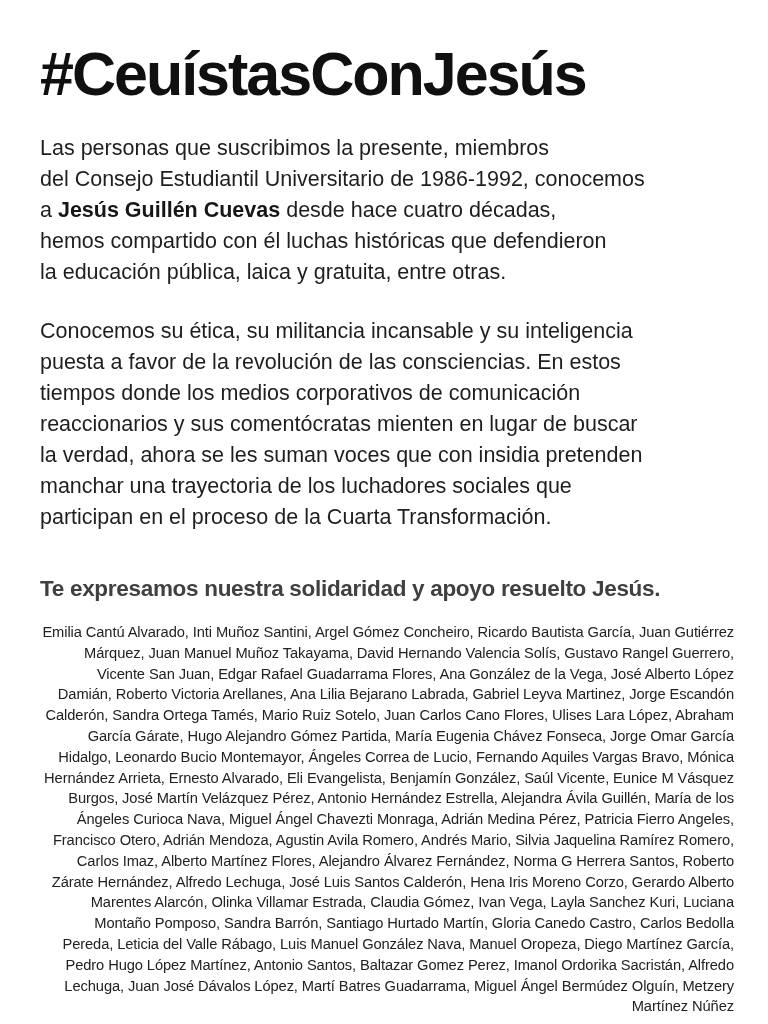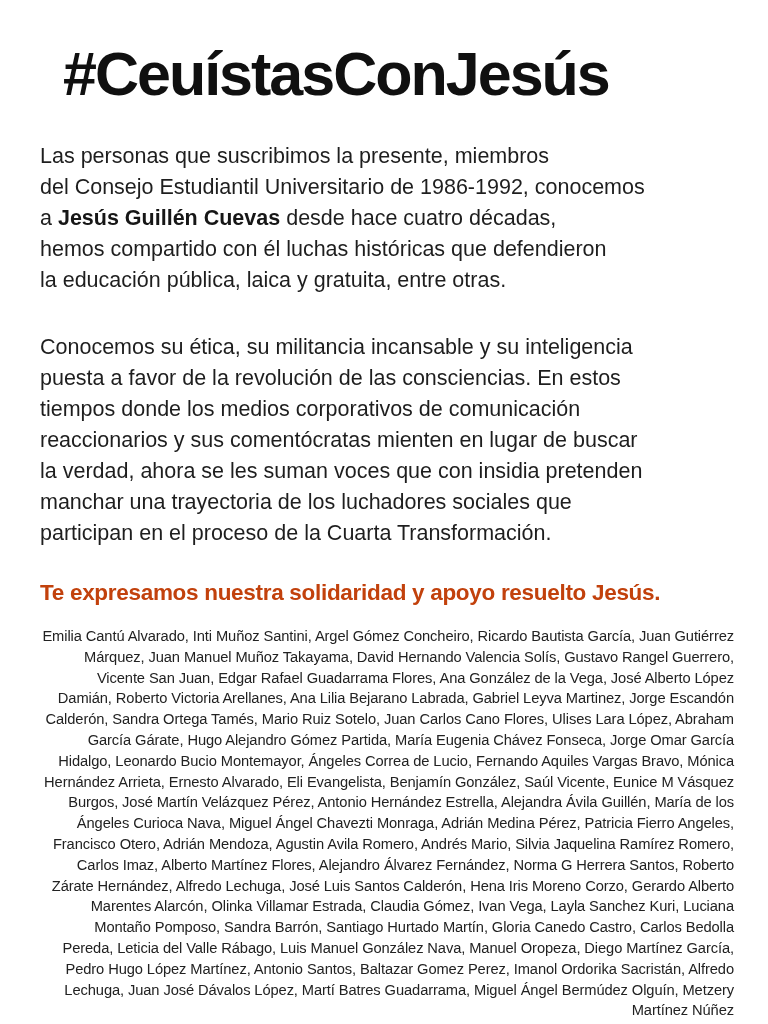--- a/index.html
+++ b/index.html
@@ -15,39 +15,38 @@
     -webkit-font-smoothing: antialiased;
   }
   .hashtag-title {
     margin-top: 44px;
     font-size: 61px;
     font-weight: 700;
     letter-spacing: -2px;
     line-height: 1.0;
     color: #101010;
     white-space: nowrap;
-    margin-left: 23px;
   }
   .body-paragraph {
     font-size: 21.5px;
     line-height: 31px;
     font-weight: 400;
     white-space: pre-line;
     color: #1e1e1e;
   }
-  .intro-paragraph { margin-top: 36px; }
-  .context-paragraph { margin-top: 36px; }
+  .intro-paragraph { margin-top: 28px; }
+  .context-paragraph { margin-top: 28px; }
   .body-paragraph strong { font-weight: 700; color: #161616; }
   .solidarity-statement {
-    margin-top: 29px;
+    margin-top: 41px;
     font-size: 22.5px;
     font-weight: 700;
     line-height: 30px;
     letter-spacing: -0.3px;
-    color: #c2410c;
+    color: #404040;
     white-space: nowrap;
   }
   .signatories {
     margin-top: 18px;
     font-size: 14.7px;
     line-height: 20.8px;
     letter-spacing: -0.1px;
     color: #222222;
     text-align: right;
   }

